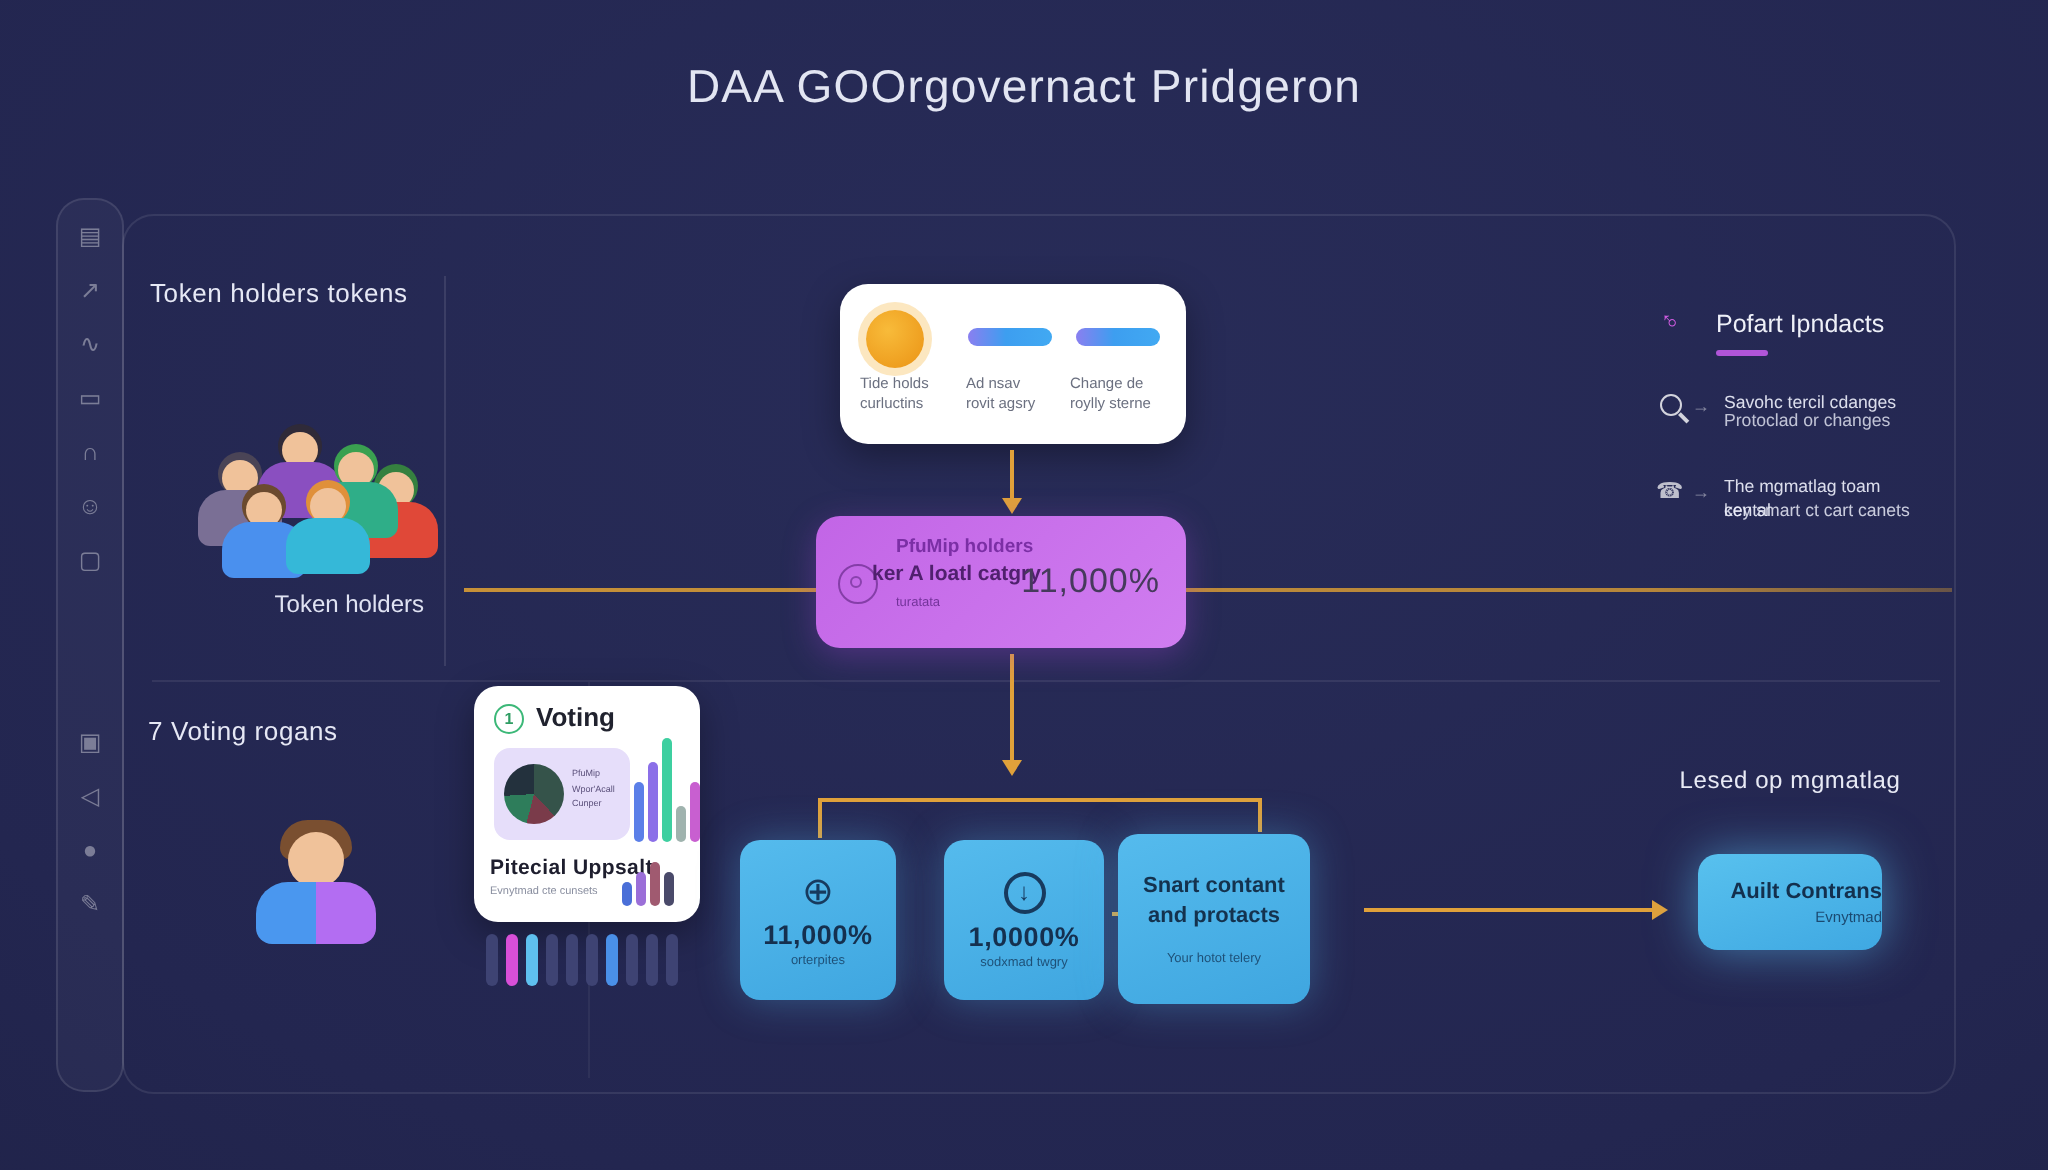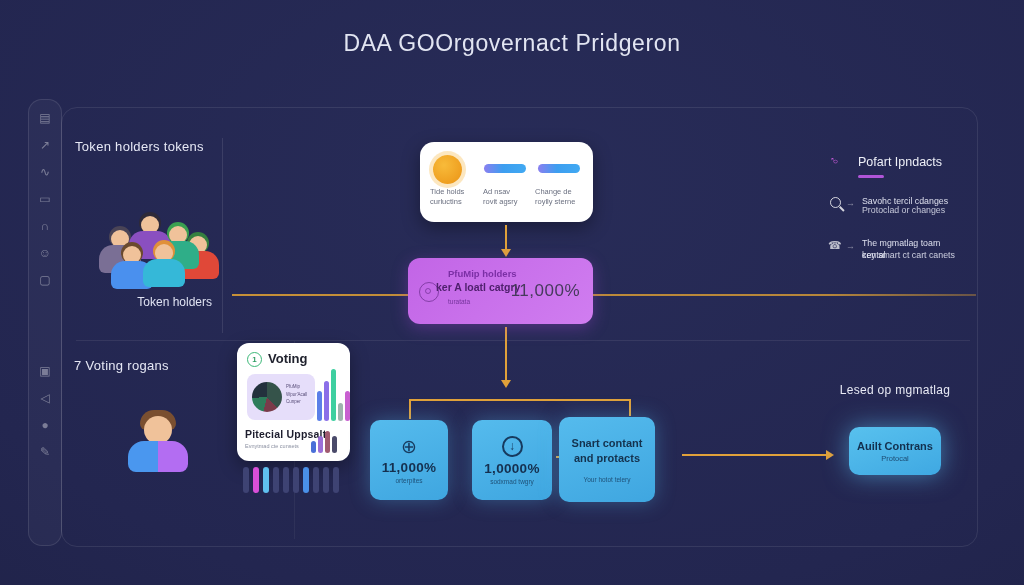--- a/index.html
+++ b/index.html
@@ -102,21 +102,21 @@
     display:flex;flex-direction:column;align-items:center;justify-content:center;text-align:center;box-sizing:border-box;}
   .fb-icon{color:#173a5e;font-size:19px;line-height:1;margin-bottom:4px;}
   .fb-circle-icon{width:21px;height:21px;border-radius:50%;border:2px solid #173a5e;box-sizing:border-box;color:#173a5e;
     display:flex;align-items:center;justify-content:center;font-size:12px;font-weight:700;margin-bottom:4px;}
   .fb-value{font-size:13.5px;font-weight:700;color:#15304f;letter-spacing:.3px;}
   .fb-caption{font-size:6.5px;color:rgba(16,48,82,.75);margin-top:2px;}
   .fb-text{font-size:11px;font-weight:600;color:#14324e;line-height:1.35;padding:0 8px;}
   
   .outcome-heading{left:820px;top:383px;width:150px;text-align:center;color:#e8eaf5;font-size:12px;letter-spacing:.3px;}
   .audit-btn{left:849px;top:427px;width:92px;height:48px;border-radius:10px;background:linear-gradient(160deg,#58c1ee,#3fa8e2);
-    box-shadow:0 0 24px rgba(95,195,245,.55);display:flex;flex-direction:column;align-items:center;justify-content:center;cursor:pointer;}
+    box-shadow:0 0 24px rgba(95,195,245,.55);display:flex;flex-direction:column;align-items:flex-end;justify-content:center;cursor:pointer;}
   .ab-title{font-size:11px;font-weight:600;color:#13304e;}
   .ab-sub{font-size:7.5px;color:rgba(16,48,82,.8);margin-top:2px;}
 </style>
 </head>
 <body>
 
 <div class="stage">
 
   <div class="abs page-title">DAA GOOrgovernact Pridgeron</div>
 
@@ -287,16 +287,16 @@
     <div class="fb-caption">sodxmad twgry</div>
   </div>
   <div class="abs flow-box" style="left:559px;top:417px;width:96px;height:85px;">
     <div class="fb-text">Snart contant and protacts</div>
     <div class="fb-caption" style="margin-top:10px;">Your hotot telery</div>
   </div>
 
   <div class="abs outcome-heading">Lesed op mgmatlag</div>
   <div class="abs audit-btn">
     <div class="ab-title">Auilt Contrans</div>
-    <div class="ab-sub">Protocal</div>
+    <div class="ab-sub">Evnytmad</div>
   </div>
 
 </div>
 
 </body></html>

